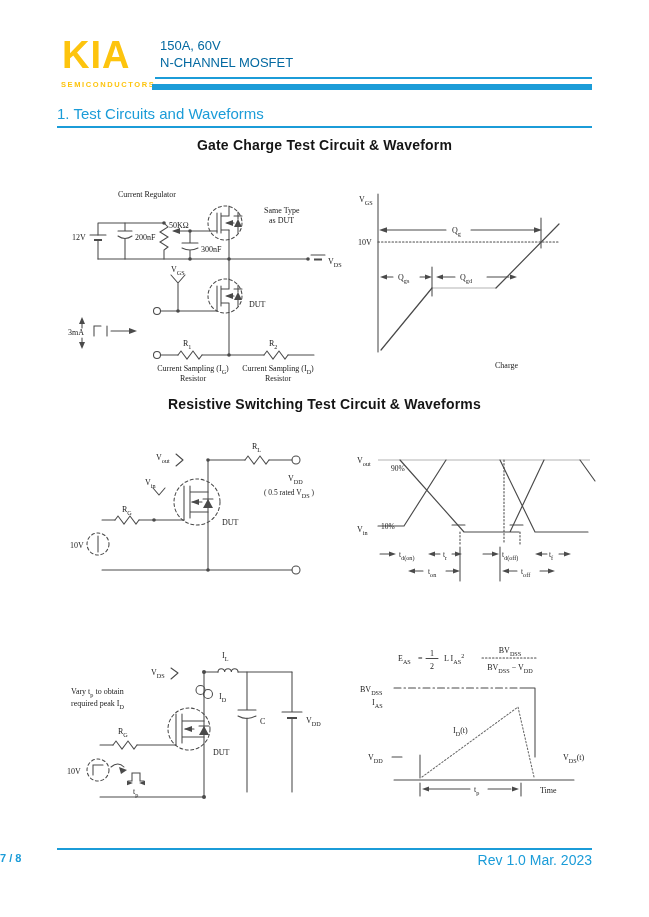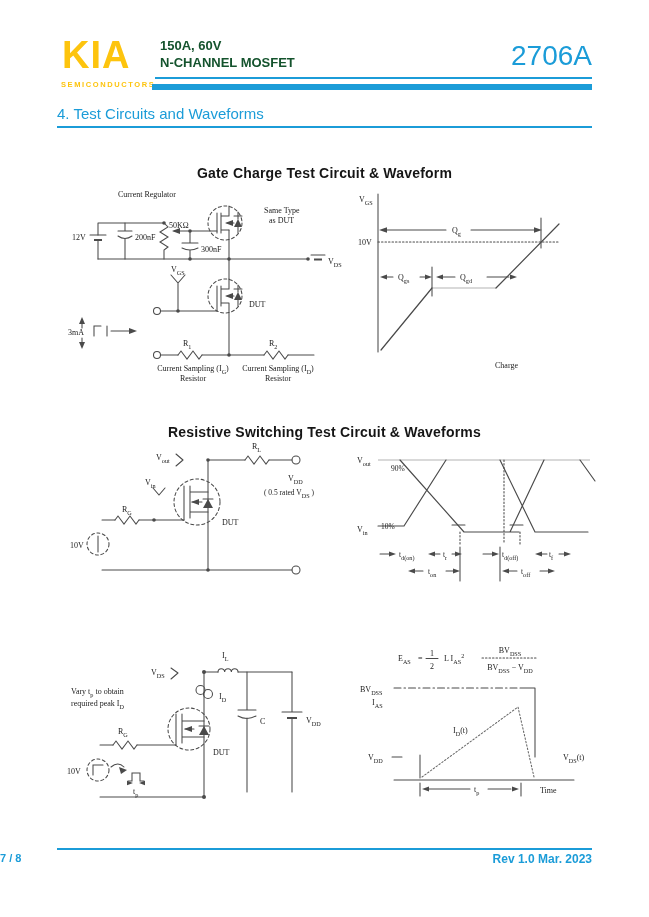--- a/index.html
+++ b/index.html
@@ -1,61 +1,60 @@
 <!DOCTYPE html>
 <html><head>
 <meta charset="utf-8">
 <style>
   html,body{margin:0;padding:0;background:#e8e8e8;}
   .page{position:relative;width:649px;height:917px;background:#ffffff;overflow:hidden;
         font-family:"Liberation Sans",sans-serif;}
   
   .logo{position:absolute;left:62px;top:34px;font-size:38px;font-weight:800;color:#fdc40e;letter-spacing:1px;}
   .logo-sub{position:absolute;left:61px;top:80px;font-size:7.5px;font-weight:bold;color:#fdc40e;letter-spacing:1.6px;}
-  .spec{position:absolute;left:160px;top:37px;color:#14532d;font-weight:bold;font-size:13px;line-height:17px;}
+  .spec{position:absolute;left:160px;top:37px;color:#0369a1;font-weight:normal;font-size:13px;line-height:17px;}
   .part{position:absolute;right:57px;top:40px;font-size:28px;color:#1b9cd8;}
   .rule-thin{position:absolute;left:155px;top:77px;width:437px;height:2px;background:#1b9cd8;}
   .rule-thick{position:absolute;left:152px;top:84px;width:440px;height:6px;background:#1b9cd8;}
   .sec-head{position:absolute;left:57px;top:105px;font-size:15px;font-weight:500;color:#1b9cd8;}
   .sec-rule{position:absolute;left:57px;top:126px;width:535px;height:2px;background:#1b9cd8;}
   
-  .fig-title{position:absolute;left:0;right:0;text-align:center;font-size:14px;font-weight:bold;color:#151515;letter-spacing:.2px;margin-top:28px;}
+  .fig-title{position:absolute;left:0;right:0;text-align:center;font-size:14px;font-weight:bold;color:#151515;letter-spacing:.2px;}
   .t1{top:137px}.t2{top:396px}.t3{top:611px}
   
   svg{position:absolute;overflow:visible;}
   svg text{font-family:"Liberation Serif",serif;fill:#222;font-size:8px;}
   text.sm{font-size:7.5px;}
   tspan.s{font-size:6.2px;}
   .w{stroke:#4a4a4a;stroke-width:1.05;fill:none;stroke-linecap:round;}
   .wt{stroke:#4a4a4a;stroke-width:2;fill:none;}
   .f{fill:#4a4a4a;stroke:none;}
   .dash{stroke-dasharray:3,2.6;}
   .dot2{stroke-dasharray:1.5,2;}
   .gray{stroke:#b3b3b3;}
   
   .foot-rule{position:absolute;left:57px;top:848px;width:535px;height:1.5px;background:#1b9cd8;}
   .foot-page{position:absolute;left:0;right:0;top:852px;text-align:left;font-size:11px;font-weight:bold;color:#1b9cd8;}
-  .foot-rev{position:absolute;right:57px;top:852px;font-size:12px;font-weight:bold;color:#1b9cd8;}
+  .foot-rev{position:absolute;right:57px;top:852px;font-size:14px;font-weight:normal;color:#1b9cd8;}
 </style>
 </head>
 <body>
 
 <div class="page">
 
   <div class="logo">KIA</div>
   <div class="logo-sub">SEMICONDUCTORS</div>
   <div class="spec">
     <div>150A, 60V</div>
     <div>N-CHANNEL MOSFET</div>
   </div>
-  <div class="part">2706A</div>
   <div class="rule-thin"></div>
   <div class="rule-thick"></div>
 
-  <div class="sec-head">4.  Test Circuits and Waveforms</div>
+  <div class="sec-head">1.  Test Circuits and Waveforms</div>
   <div class="sec-rule"></div>
 
   <div class="fig-title t1">Gate Charge Test Circuit  &amp;  Waveform</div>
   <div class="fig-title t2">Resistive Switching Test Circuit  &amp;  Waveforms</div>
 
   <svg style="left:68px;top:183px" width="290" height="212" viewBox="0 0 290 212">
     <g>
 
       <path class="w" d="M30,40 H96 M30,40 V52 M30,57 V76"></path>
       <path class="w" d="M22,52 H38"></path>

